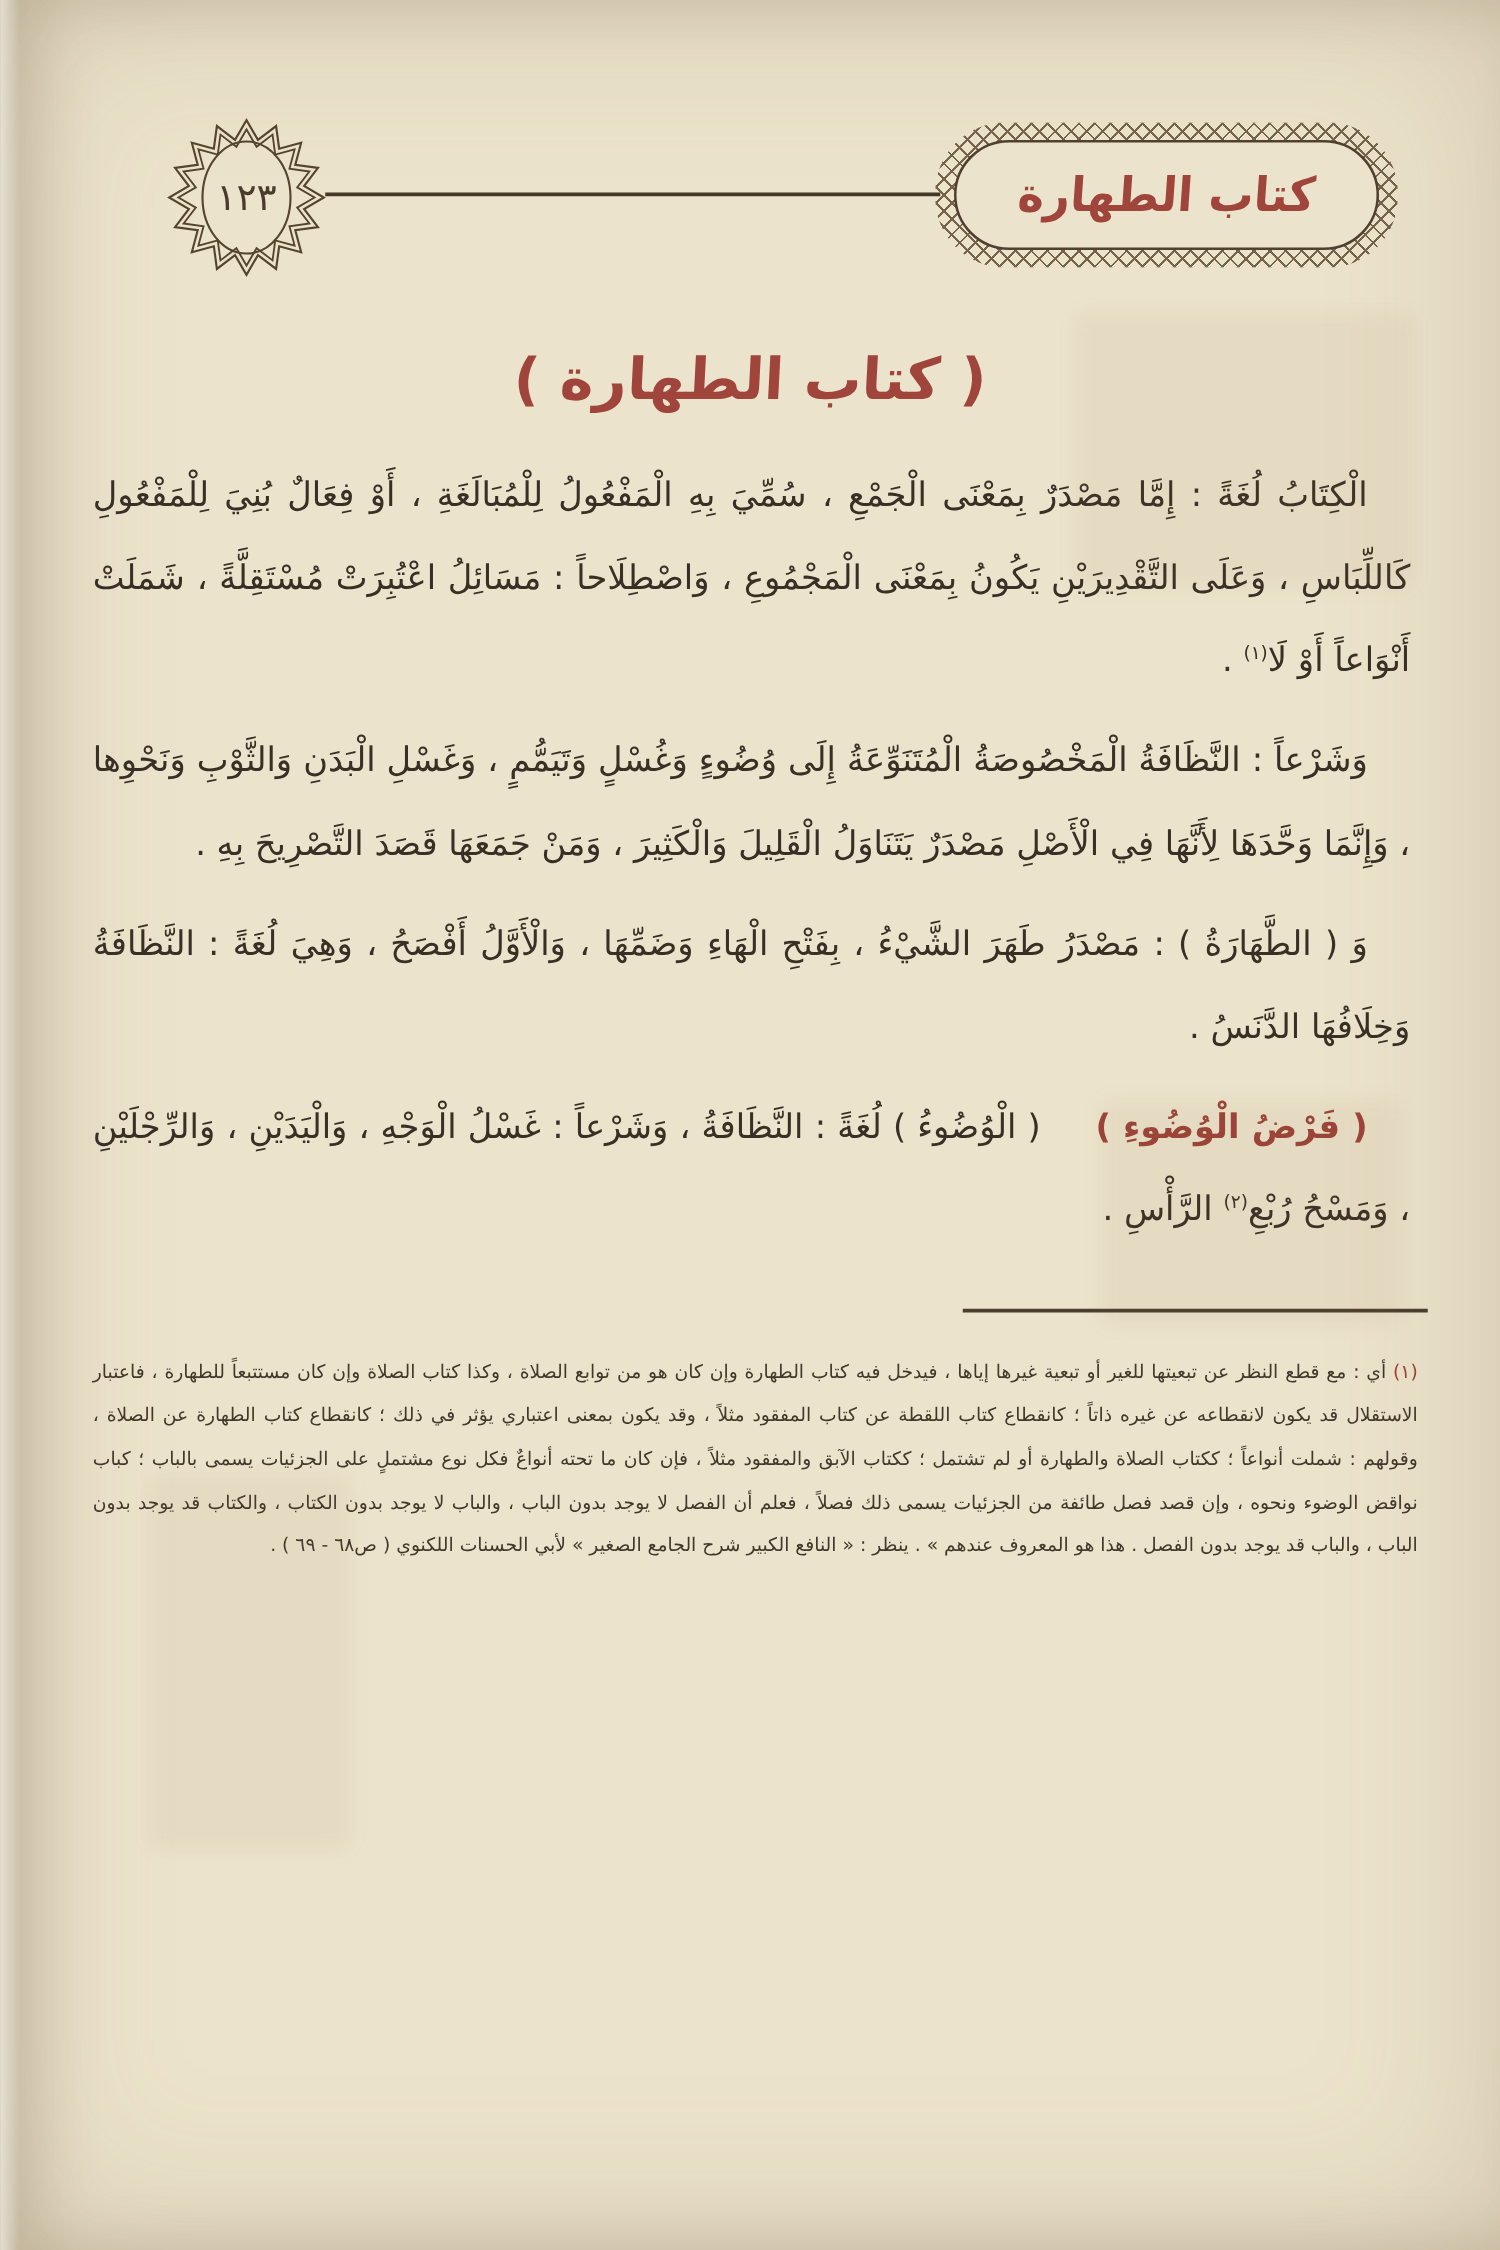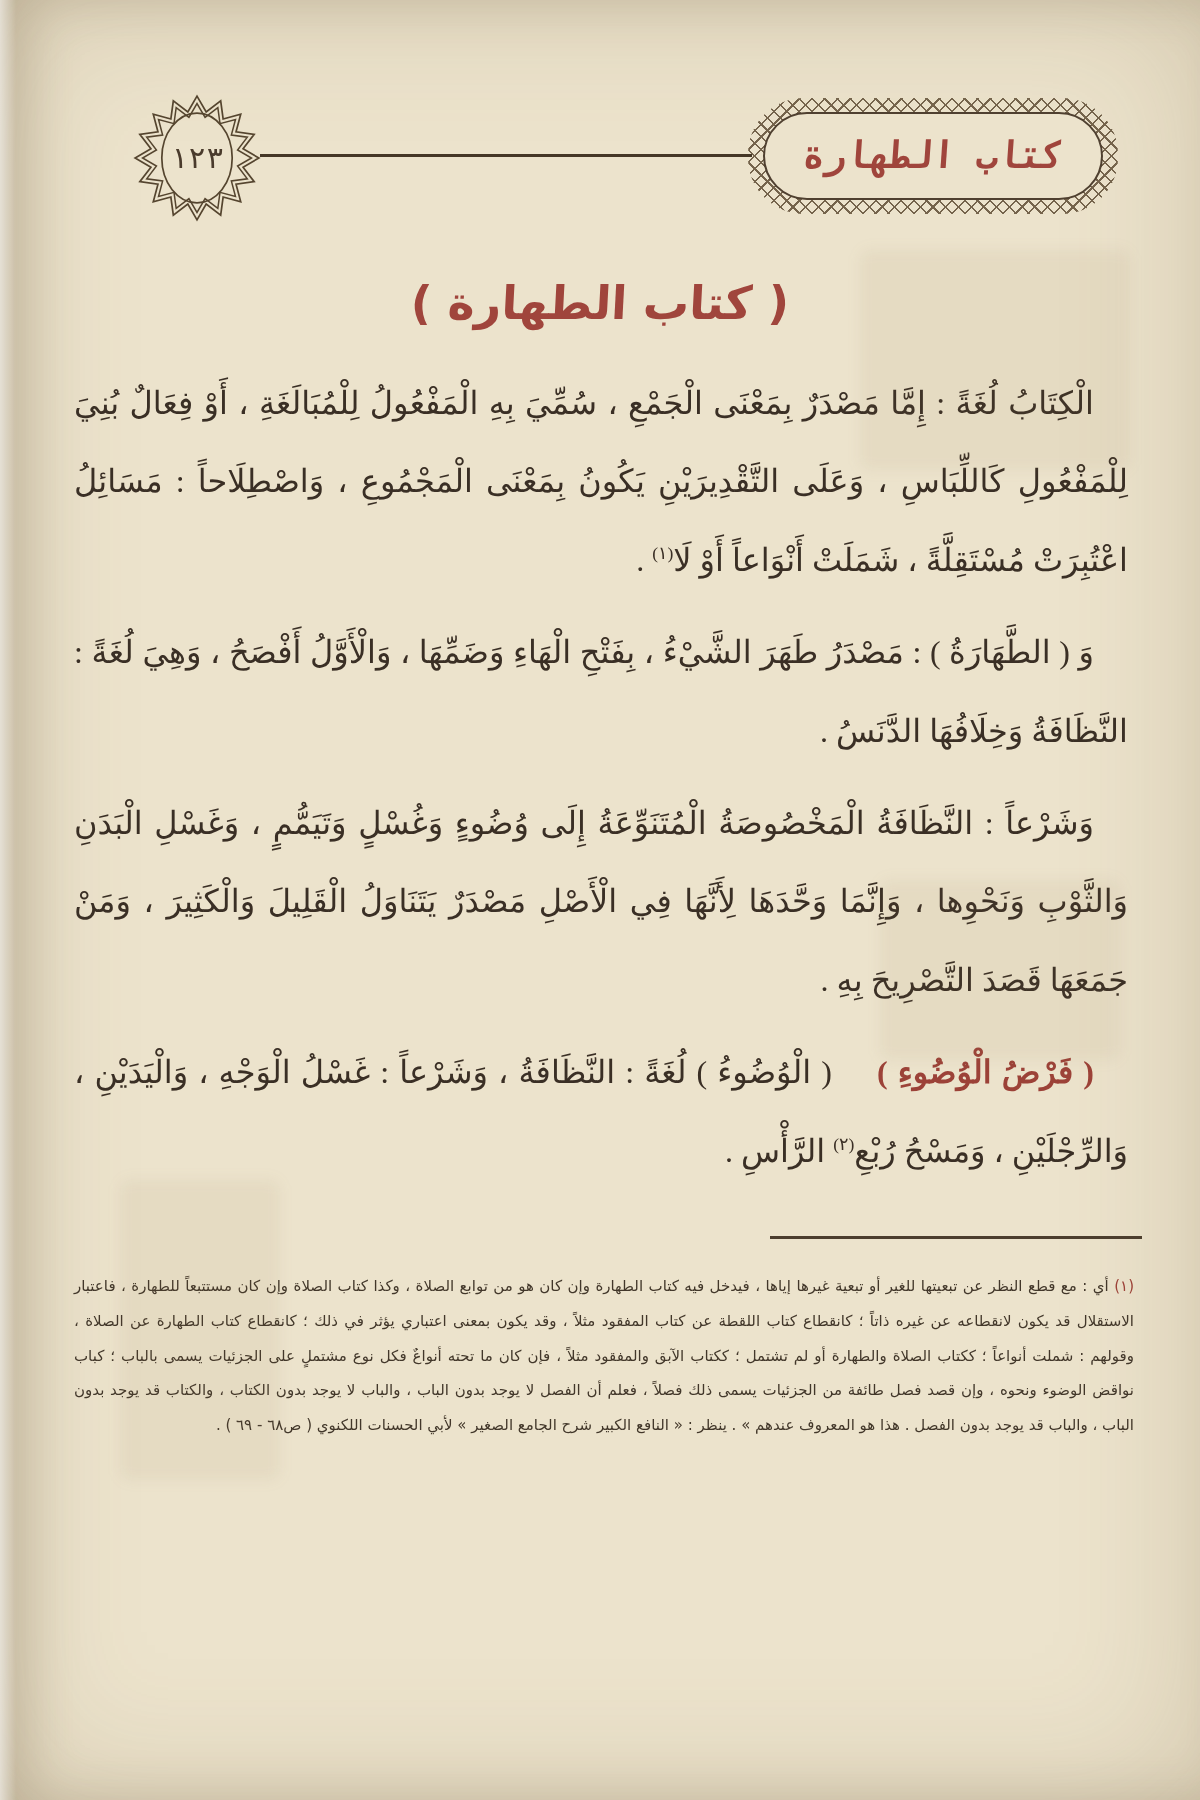--- a/index.html
+++ b/index.html
@@ -16,21 +16,21 @@
   .edge-light {
     position:absolute; left:0; top:0; width:16px; height:100%;
     background:linear-gradient(to right, rgba(255,255,255,0.55), rgba(255,255,255,0));
     pointer-events:none;
   }
   .ghost {
     position:absolute; filter:blur(7px); background:rgba(140,110,75,0.07);
     border-radius:10px; pointer-events:none;
   }
   
-  .page-header { position:relative; height:150px; margin-top:92px;font-family:Liberation Mono, monospace; }
+  .page-header { position:relative; height:150px; margin-top:92px; }
   .starburst { position:absolute; left:133px; top:2px; width:128px; height:128px; }
   .starburst svg { position:absolute; inset:0; width:100%; height:100%; }
   .page-num {
     position:absolute; inset:0;
     display:flex; align-items:center; justify-content:center;
     font-size:30px; color:#4a3b2c; letter-spacing:2px;
   }
   .header-rule {
     position:absolute; left:260px; top:62px; width:492px; height:2.5px;
     background:#453726;
@@ -57,24 +57,23 @@
   .main-title {
     margin-top:34px;
     text-align:center;
     color:#a0453c;
     font-size:46px; font-weight:bold;
     transform:skewX(-3deg);
   }
   
   .body-text {
     margin:34px 72px 0 74px;
-    font-size:32px;
+    font-size:27px;
     line-height:2.45;
     text-align:justify;
-    font-family:Liberation Serif, serif;
   }
   .body-text p { margin:0 0 14px 0; text-indent:34px; }
   .note-ref { font-size:0.55em; vertical-align:super; letter-spacing:1px; }
   .red-phrase { color:#9c4238; font-weight:bold;margin-left:35px; }
   
   .footnote-sep {
     width:372px; height:3px; background:#4c3e2e;
     margin:46px 0 30px auto;  
     margin-right:58px;
   }
@@ -117,23 +116,23 @@
         <span class="cartouche-title">كتاب الطهارة</span>
       </div>
     </div>
   </header>
 
   <h1 class="main-title">( كتاب الطهارة )</h1>
 
   <main class="body-text">
     <p><span>الْكِتَابُ لُغَةً : إِمَّا مَصْدَرٌ بِمَعْنَى الْجَمْعِ ، سُمِّيَ بِهِ الْمَفْعُولُ لِلْمُبَالَغَةِ ، أَوْ فِعَالٌ بُنِيَ لِلْمَفْعُولِ كَاللِّبَاسِ ، وَعَلَى التَّقْدِيرَيْنِ يَكُونُ بِمَعْنَى الْمَجْمُوعِ ، وَاصْطِلَاحاً : مَسَائِلُ اعْتُبِرَتْ مُسْتَقِلَّةً ، شَمَلَتْ أَنْوَاعاً أَوْ لَا</span><sup class="note-ref">(١)</sup><span> .</span></p>
 
+    <p><span>وَشَرْعاً : النَّظَافَةُ الْمَخْصُوصَةُ الْمُتَنَوِّعَةُ إِلَى وُضُوءٍ وَغُسْلٍ وَتَيَمُّمٍ ، وَغَسْلِ الْبَدَنِ وَالثَّوْبِ وَنَحْوِها ، وَإِنَّمَا وَحَّدَهَا لِأَنَّهَا فِي الْأَصْلِ مَصْدَرٌ يَتَنَاوَلُ الْقَلِيلَ وَالْكَثِيرَ ، وَمَنْ جَمَعَهَا قَصَدَ التَّصْرِيحَ بِهِ .</span></p>
+
     <p><span>وَ ( الطَّهَارَةُ ) : مَصْدَرُ طَهَرَ الشَّيْءُ ، بِفَتْحِ الْهَاءِ وَضَمِّهَا ، وَالْأَوَّلُ أَفْصَحُ ، وَهِيَ لُغَةً : النَّظَافَةُ وَخِلَافُهَا الدَّنَسُ .</span></p>
-
-    <p><span>وَشَرْعاً : النَّظَافَةُ الْمَخْصُوصَةُ الْمُتَنَوِّعَةُ إِلَى وُضُوءٍ وَغُسْلٍ وَتَيَمُّمٍ ، وَغَسْلِ الْبَدَنِ وَالثَّوْبِ وَنَحْوِها ، وَإِنَّمَا وَحَّدَهَا لِأَنَّهَا فِي الْأَصْلِ مَصْدَرٌ يَتَنَاوَلُ الْقَلِيلَ وَالْكَثِيرَ ، وَمَنْ جَمَعَهَا قَصَدَ التَّصْرِيحَ بِهِ .</span></p>
 
     <p><span class="red-phrase">( فَرْضُ الْوُضُوءِ )</span><span> ( الْوُضُوءُ ) لُغَةً : النَّظَافَةُ ، وَشَرْعاً : غَسْلُ الْوَجْهِ ، وَالْيَدَيْنِ ، وَالرِّجْلَيْنِ ، وَمَسْحُ رُبْعِ</span><sup class="note-ref">(٢)</sup><span> الرَّأْسِ .</span></p>
   </main>
 
   <div class="footnote-sep"></div>
 
   <footer class="footnotes">
     <p><span class="fn-marker">(١)</span><span> أي : مع قطع النظر عن تبعيتها للغير أو تبعية غيرها إياها ، فيدخل فيه كتاب الطهارة وإن كان هو من توابع الصلاة ، وكذا كتاب الصلاة وإن كان مستتبعاً للطهارة ، فاعتبار الاستقلال قد يكون لانقطاعه عن غيره ذاتاً ؛ كانقطاع كتاب اللقطة عن كتاب المفقود مثلاً ، وقد يكون بمعنى اعتباري يؤثر في ذلك ؛ كانقطاع كتاب الطهارة عن الصلاة ، وقولهم : شملت أنواعاً ؛ ككتاب الصلاة والطهارة أو لم تشتمل ؛ ككتاب الآبق والمفقود مثلاً ، فإن كان ما تحته أنواعٌ فكل نوع مشتملٍ على الجزئيات يسمى بالباب ؛ كباب نواقض الوضوء ونحوه ، وإن قصد فصل طائفة من الجزئيات يسمى ذلك فصلاً ، فعلم أن الفصل لا يوجد بدون الباب ، والباب لا يوجد بدون الكتاب ، والكتاب قد يوجد بدون الباب ، والباب قد يوجد بدون الفصل . هذا هو المعروف عندهم » . ينظر : « النافع الكبير شرح الجامع الصغير » لأبي الحسنات اللكنوي ( ص٦٨ - ٦٩ ) .</span></p>
   </footer>
 </div>

